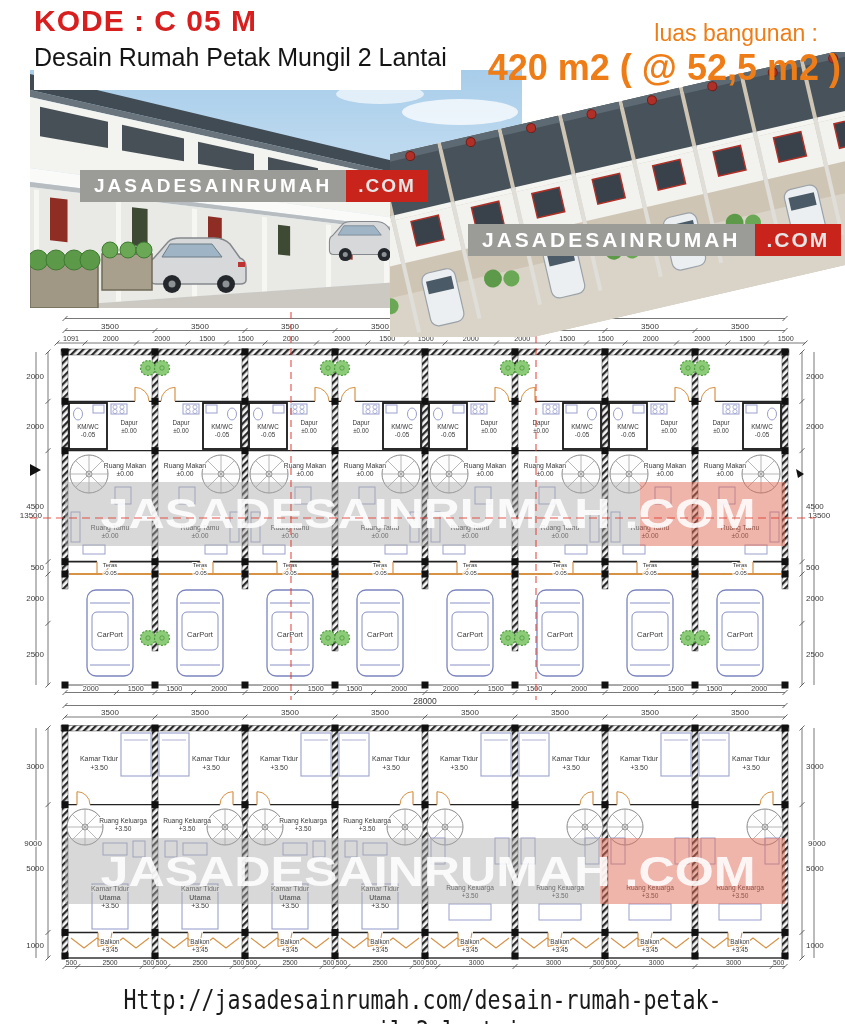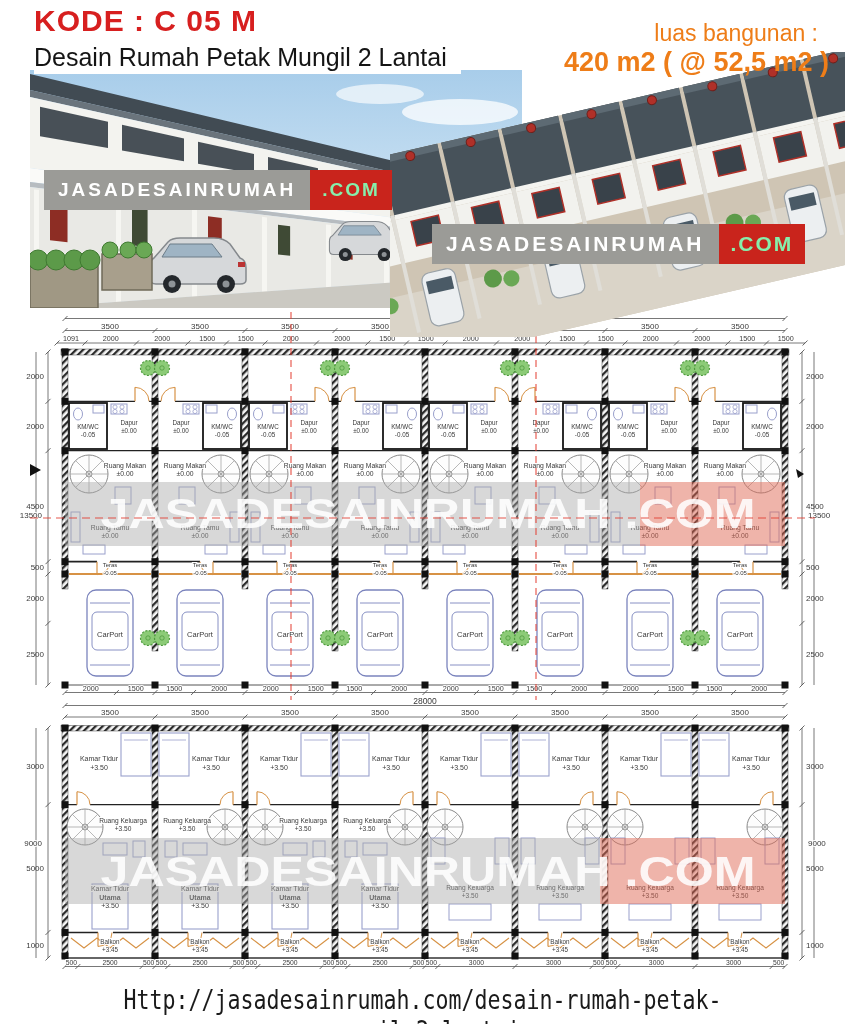--- a/index.html
+++ b/index.html
@@ -1,28 +1,28 @@
 <!DOCTYPE html>
 <html><head>
 <meta charset="utf-8">
 <style>
   html,body{margin:0;padding:0;background:#ffffff;}
   #page{position:relative;width:845px;height:1024px;background:#fff;overflow:hidden;
         font-family:"Liberation Sans",sans-serif;}
   .abs{position:absolute;}
   #kode{left:34px;top:4px;font-size:30px;font-weight:bold;color:#d71f1f;letter-spacing:1px;z-index:6;}
-  #subtitle{left:34px;top:43px;font-size:25px;color:#141414;background:#fff;padding:0 14px 2px 0;z-index:6;}
+  #subtitle{left:34px;top:43px;font-size:25px;color:#141414;background:#fff;padding:0 14px 18px 0;z-index:6;}
   #area-label{right:27px;top:20px;font-size:23px;color:#ee7d18;z-index:6;}
-  #area-value{right:16px;top:47px;font-size:27px;font-weight:bold;color:#ee7d18;z-index:6;}
+  #area-value{right:4px;top:47px;font-size:36px;font-weight:bold;color:#ee7d18;z-index:6;}
   #photo-left{left:30px;top:70px;z-index:2;}
   #photo-right{left:390px;top:52px;z-index:3;}
-  .wm{position:absolute;display:flex;height:40px;z-index:4;}
+  .wm{position:absolute;display:flex;height:32px;z-index:4;margin-left:36px;}
   .wm-name{background:#9b9b97;color:#fff;font-weight:bold;font-size:19px;letter-spacing:3px;
            display:flex;align-items:center;padding:0 14px;}
-  .wm-tld{background:#c9241c;color:#86efac;font-weight:bold;font-size:19px;letter-spacing:2px;
+  .wm-tld{background:#c9241c;color:#e5e5e5;font-weight:bold;font-size:19px;letter-spacing:2px;
           display:flex;align-items:center;padding:8px 12px;text-align:right;}
   #wm-left{left:44px;top:170px;}
   #wm-right{left:432px;top:224px;}
   #wm-right .wm-name,#wm-right .wm-tld{font-size:21px;}
   #plans{left:0px;top:300px;z-index:1;}
   #footer-url{left:0;right:0;top:984px;text-align:center;font-family:"DejaVu Sans Mono",monospace;
               font-size:27px;color:#1a1a1a;transform:scaleX(0.8);transform-origin:50% 50%;z-index:6;}
 </style>
 </head>
 <body>

